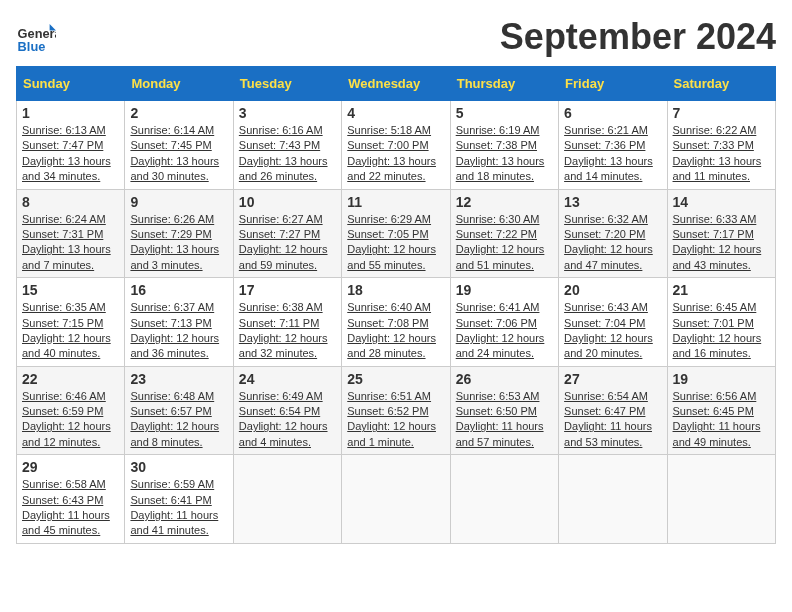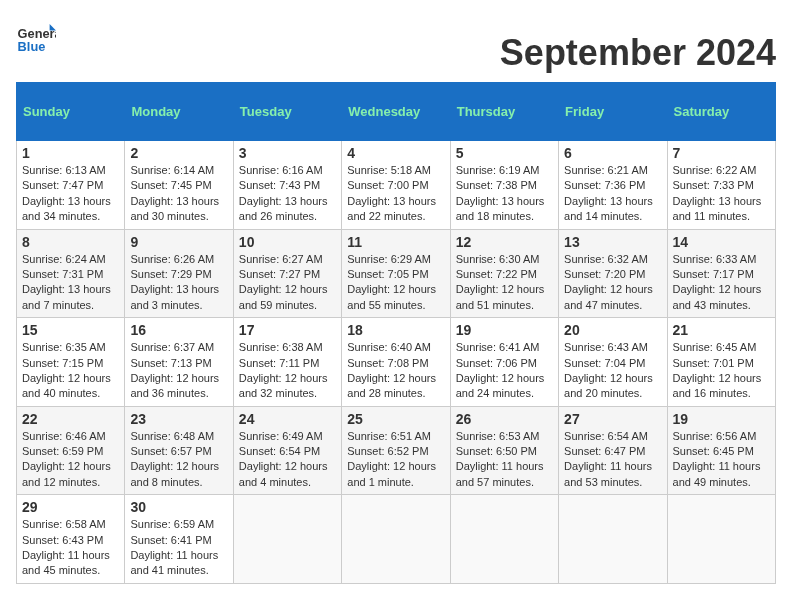--- a/index.html
+++ b/index.html
@@ -28,36 +28,35 @@
       height: 40px;
       margin-right: 4px;
     }
     .title-area {
       text-align: right;
     }
     .month-title {
       font-size: 36px;
       font-weight: bold;
       color: #333;
-      margin-top: 16px;
     }
     .location {
       font-size: 15px;
       color: #555;
     }
     .calendar {
       width: 100%;
       border-collapse: collapse;
       font-size: 11px;
     }
     .calendar th {
       background-color: #1a6fc4;
-      color: #86efac;
+      color: #fde047;
       text-align: left;
-      padding: 21px 6px;
+      padding: 9px 6px;
       font-size: 13px;
       font-weight: bold;
       border: 1px solid #1a6fc4;
     }
     .calendar td {
       border: 1px solid #ccc;
       vertical-align: top;
       padding: 4px 5px;
       width: 107px;
       min-height: 80px;
@@ -69,20 +68,21 @@
     .day-number {
       font-size: 14px;
       font-weight: bold;
       color: #333;
       display: block;
       margin-bottom: 2px;
     }
     .day-info {
       color: #333;
       line-height: 1.4;
+      text-decoration: underline;
     }
     .empty-cell {
       background: #f9f9f9 !important;
     }
   </style>
 </head>
 <body>
 
 <div class="header-area">
   <div class="logo">

